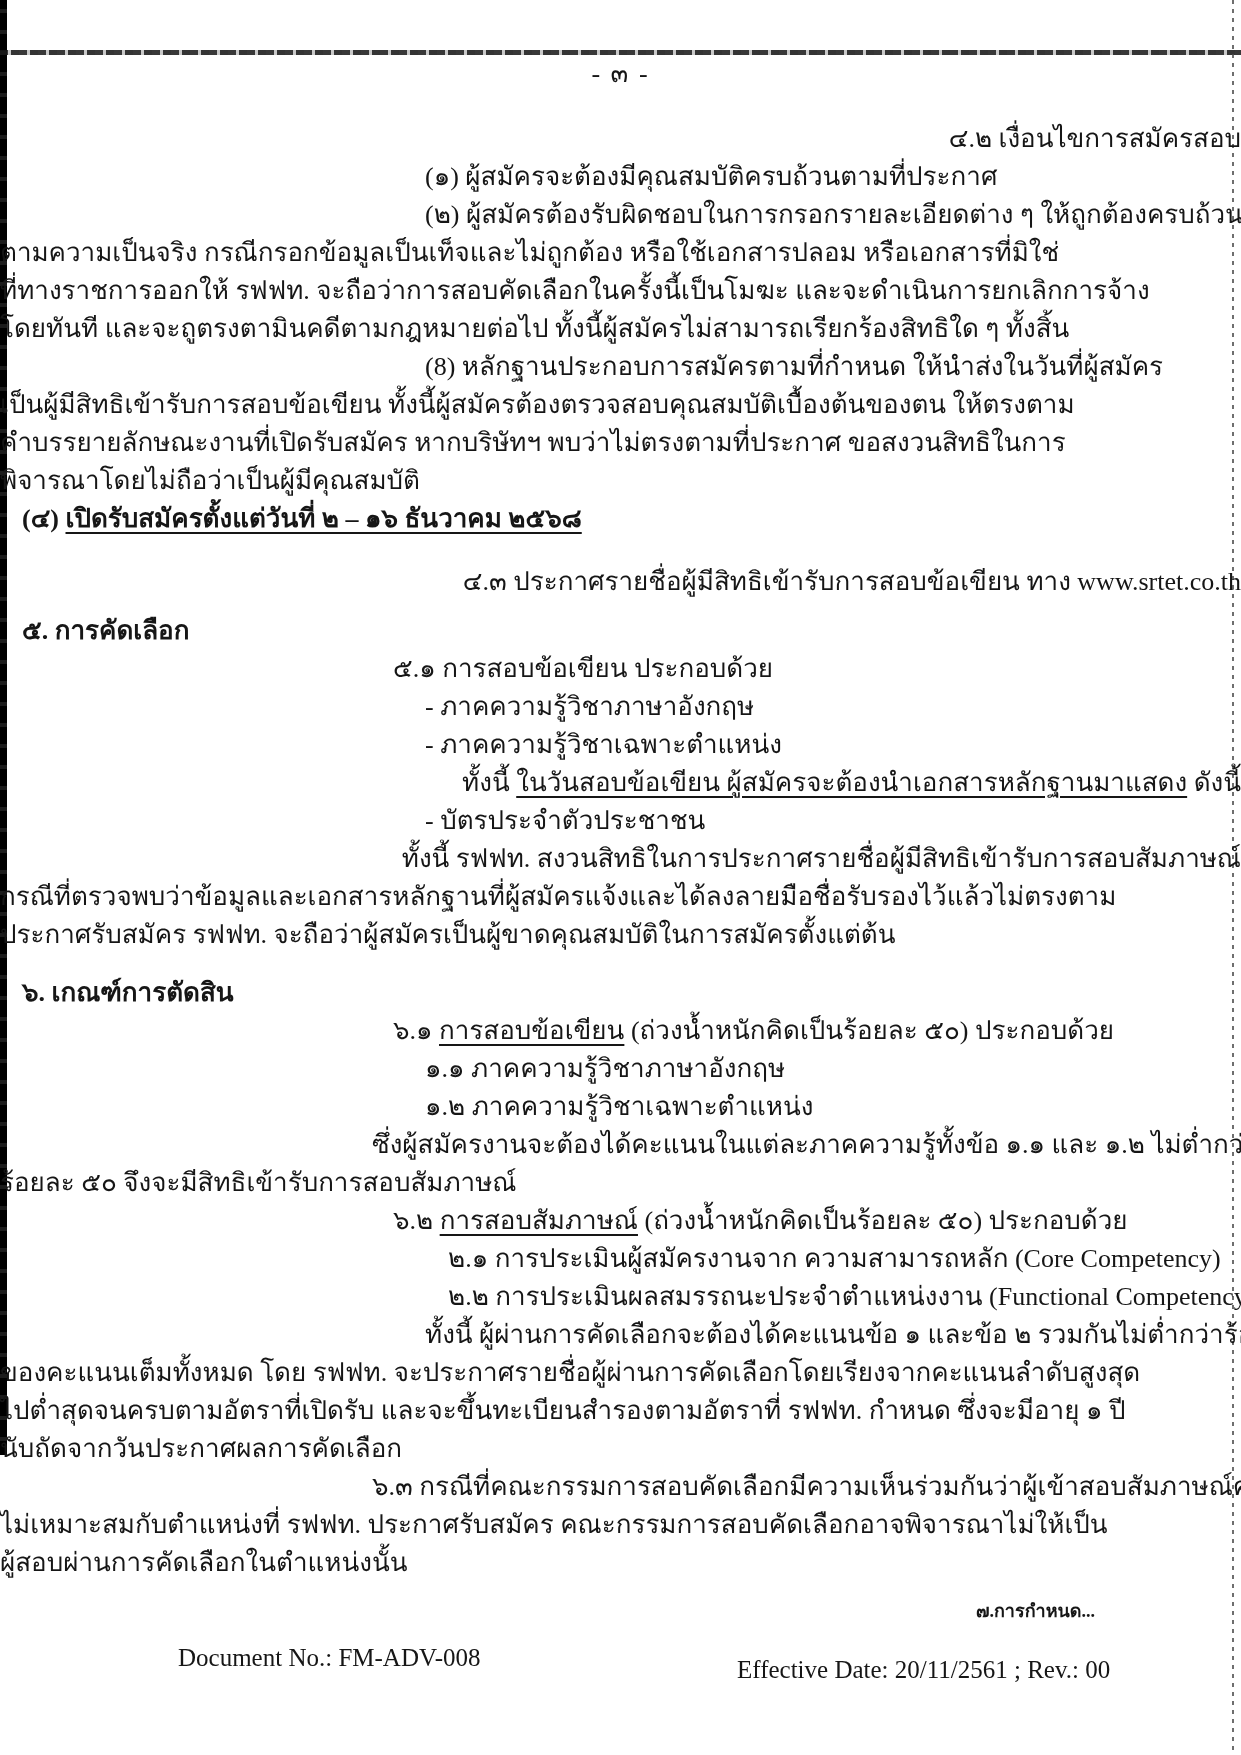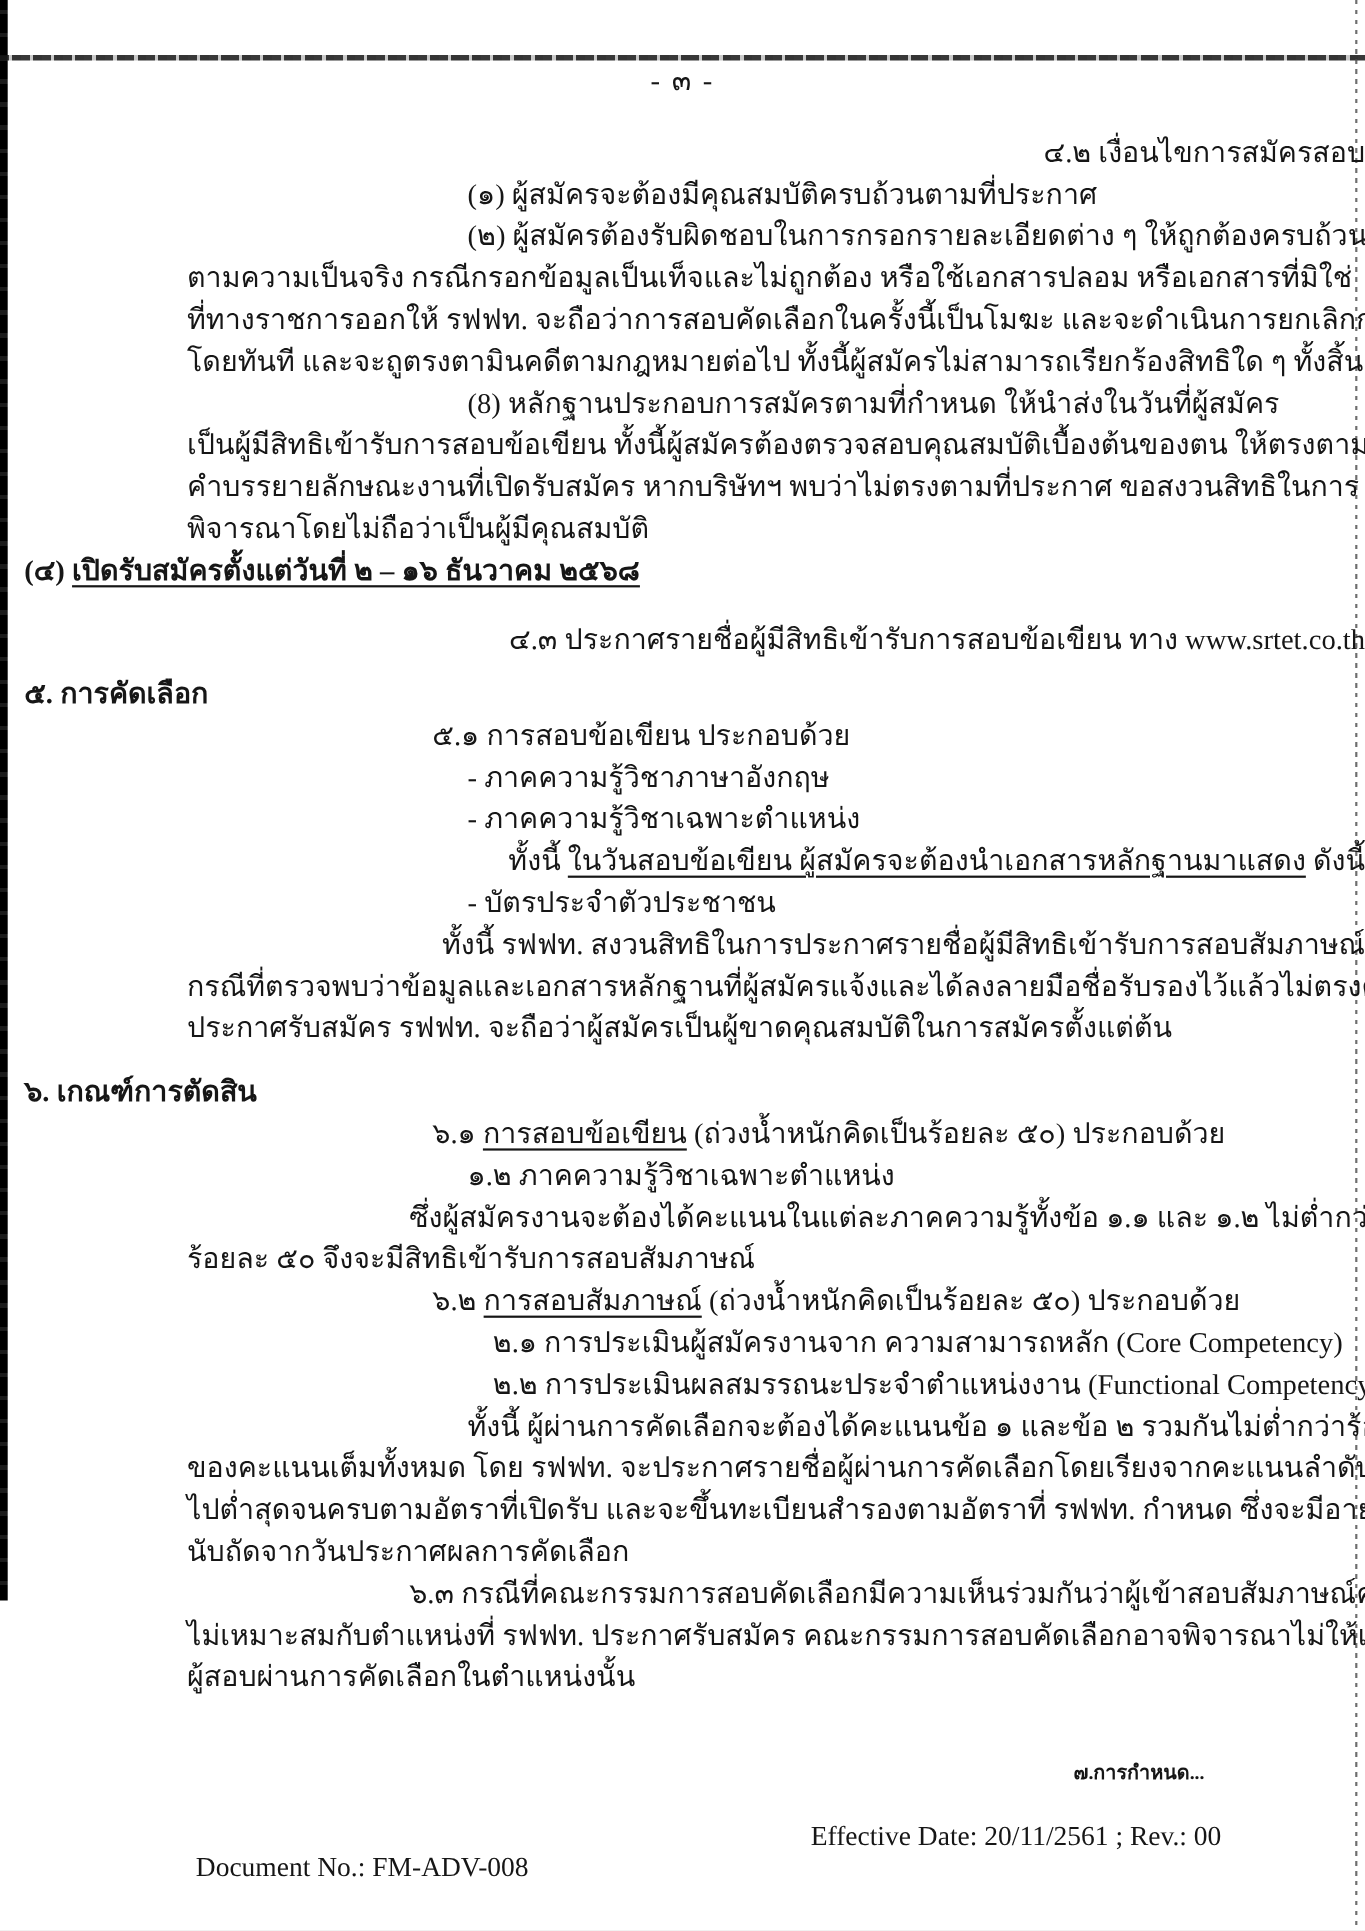--- a/index.html
+++ b/index.html
@@ -28,38 +28,38 @@
   }
   .page-number{
     position:absolute;top:52px;left:0;width:100%;
     text-align:center;font-size:26px;letter-spacing:2px;
   }
   .content{position:absolute;top:120px;left:0;width:1241px;}
   .line{
     line-height:38px;height:38px;
     font-size:26px;white-space:nowrap;
   }
-  .m0{padding-left:170px;}
+  .m0{}
   .m1{padding-left:330px;}
   .m2{padding-left:372px;text-align:right;}
   .m3{padding-left:393px;}
   .m4{padding-left:425px;}
   .m5{padding-left:448px;}
   .ga{margin-top:25px;}
   .gb{margin-top:11px;}
   .gc{margin-top:20px;}
   .b{font-weight:bold;padding-left:22px;}
   .u{text-decoration:underline;text-underline-offset:5px;text-decoration-thickness:2px;}
   .continuation{
     position:absolute;top:1596px;right:146px;
     font-size:18px;
     font-weight:bold;
   }
   .footer{position:absolute;top:1644px;left:0;width:1241px;font-size:25px;}
-  .f-left{position:absolute;left:178px;top:0;margin-top:40px;}
+  .f-left{position:absolute;left:178px;top:0;}
   .f-right{position:absolute;left:737px;top:0;margin-top:12px;}
 </style>
 </head>
 <body>
 
 <div class="page">
   <div class="edge-left"></div>
   <div class="edge-top"></div>
   <div class="edge-right"></div>
 
@@ -82,20 +82,21 @@
       <div class="line m3"><span>๕.๑ การสอบข้อเขียน ประกอบด้วย</span></div>
       <div class="line m4"><span>- ภาคความรู้วิชาภาษาอังกฤษ</span></div>
       <div class="line m4"><span>- ภาคความรู้วิชาเฉพาะตำแหน่ง</span></div>
       <div class="line m2"><span>ทั้งนี้ </span><span class="u">ในวันสอบข้อเขียน ผู้สมัครจะต้องนำเอกสารหลักฐานมาแสดง</span><span> ดังนี้</span></div>
       <div class="line m4"><span>- บัตรประจำตัวประชาชน</span></div>
       <div class="line m2"><span>ทั้งนี้ รฟฟท. สงวนสิทธิในการประกาศรายชื่อผู้มีสิทธิเข้ารับการสอบสัมภาษณ์</span></div>
       <div class="line m0"><span>กรณีที่ตรวจพบว่าข้อมูลและเอกสารหลักฐานที่ผู้สมัครแจ้งและได้ลงลายมือชื่อรับรองไว้แล้วไม่ตรงตาม</span></div>
       <div class="line m0"><span>ประกาศรับสมัคร รฟฟท. จะถือว่าผู้สมัครเป็นผู้ขาดคุณสมบัติในการสมัครตั้งแต่ต้น</span></div>
       <div class="line m1 gc b"><span>๖. เกณฑ์การตัดสิน</span></div>
       <div class="line m3"><span>๖.๑ </span><span class="u">การสอบข้อเขียน</span><span> (ถ่วงน้ำหนักคิดเป็นร้อยละ ๕๐) ประกอบด้วย</span></div>
+      <div class="line m4"><span>๑.๑ ภาคความรู้วิชาภาษาอังกฤษ</span></div>
       <div class="line m4"><span>๑.๒ ภาคความรู้วิชาเฉพาะตำแหน่ง</span></div>
       <div class="line m2"><span>ซึ่งผู้สมัครงานจะต้องได้คะแนนในแต่ละภาคความรู้ทั้งข้อ ๑.๑ และ ๑.๒ ไม่ต่ำกว่า</span></div>
       <div class="line m0"><span>ร้อยละ ๕๐ จึงจะมีสิทธิเข้ารับการสอบสัมภาษณ์</span></div>
       <div class="line m3"><span>๖.๒ </span><span class="u">การสอบสัมภาษณ์</span><span> (ถ่วงน้ำหนักคิดเป็นร้อยละ ๕๐) ประกอบด้วย</span></div>
       <div class="line m5"><span>๒.๑ การประเมินผู้สมัครงานจาก ความสามารถหลัก (Core Competency)</span></div>
       <div class="line m5"><span>๒.๒ การประเมินผลสมรรถนะประจำตำแหน่งงาน (Functional Competency)</span></div>
       <div class="line m4"><span>ทั้งนี้ ผู้ผ่านการคัดเลือกจะต้องได้คะแนนข้อ ๑ และข้อ ๒ รวมกันไม่ต่ำกว่าร้อยละ ๕๐</span></div>
       <div class="line m0"><span>ของคะแนนเต็มทั้งหมด โดย รฟฟท. จะประกาศรายชื่อผู้ผ่านการคัดเลือกโดยเรียงจากคะแนนลำดับสูงสุด</span></div>
       <div class="line m0"><span>ไปต่ำสุดจนครบตามอัตราที่เปิดรับ และจะขึ้นทะเบียนสำรองตามอัตราที่ รฟฟท. กำหนด ซึ่งจะมีอายุ ๑ ปี</span></div>
       <div class="line m0"><span>นับถัดจากวันประกาศผลการคัดเลือก</span></div>

